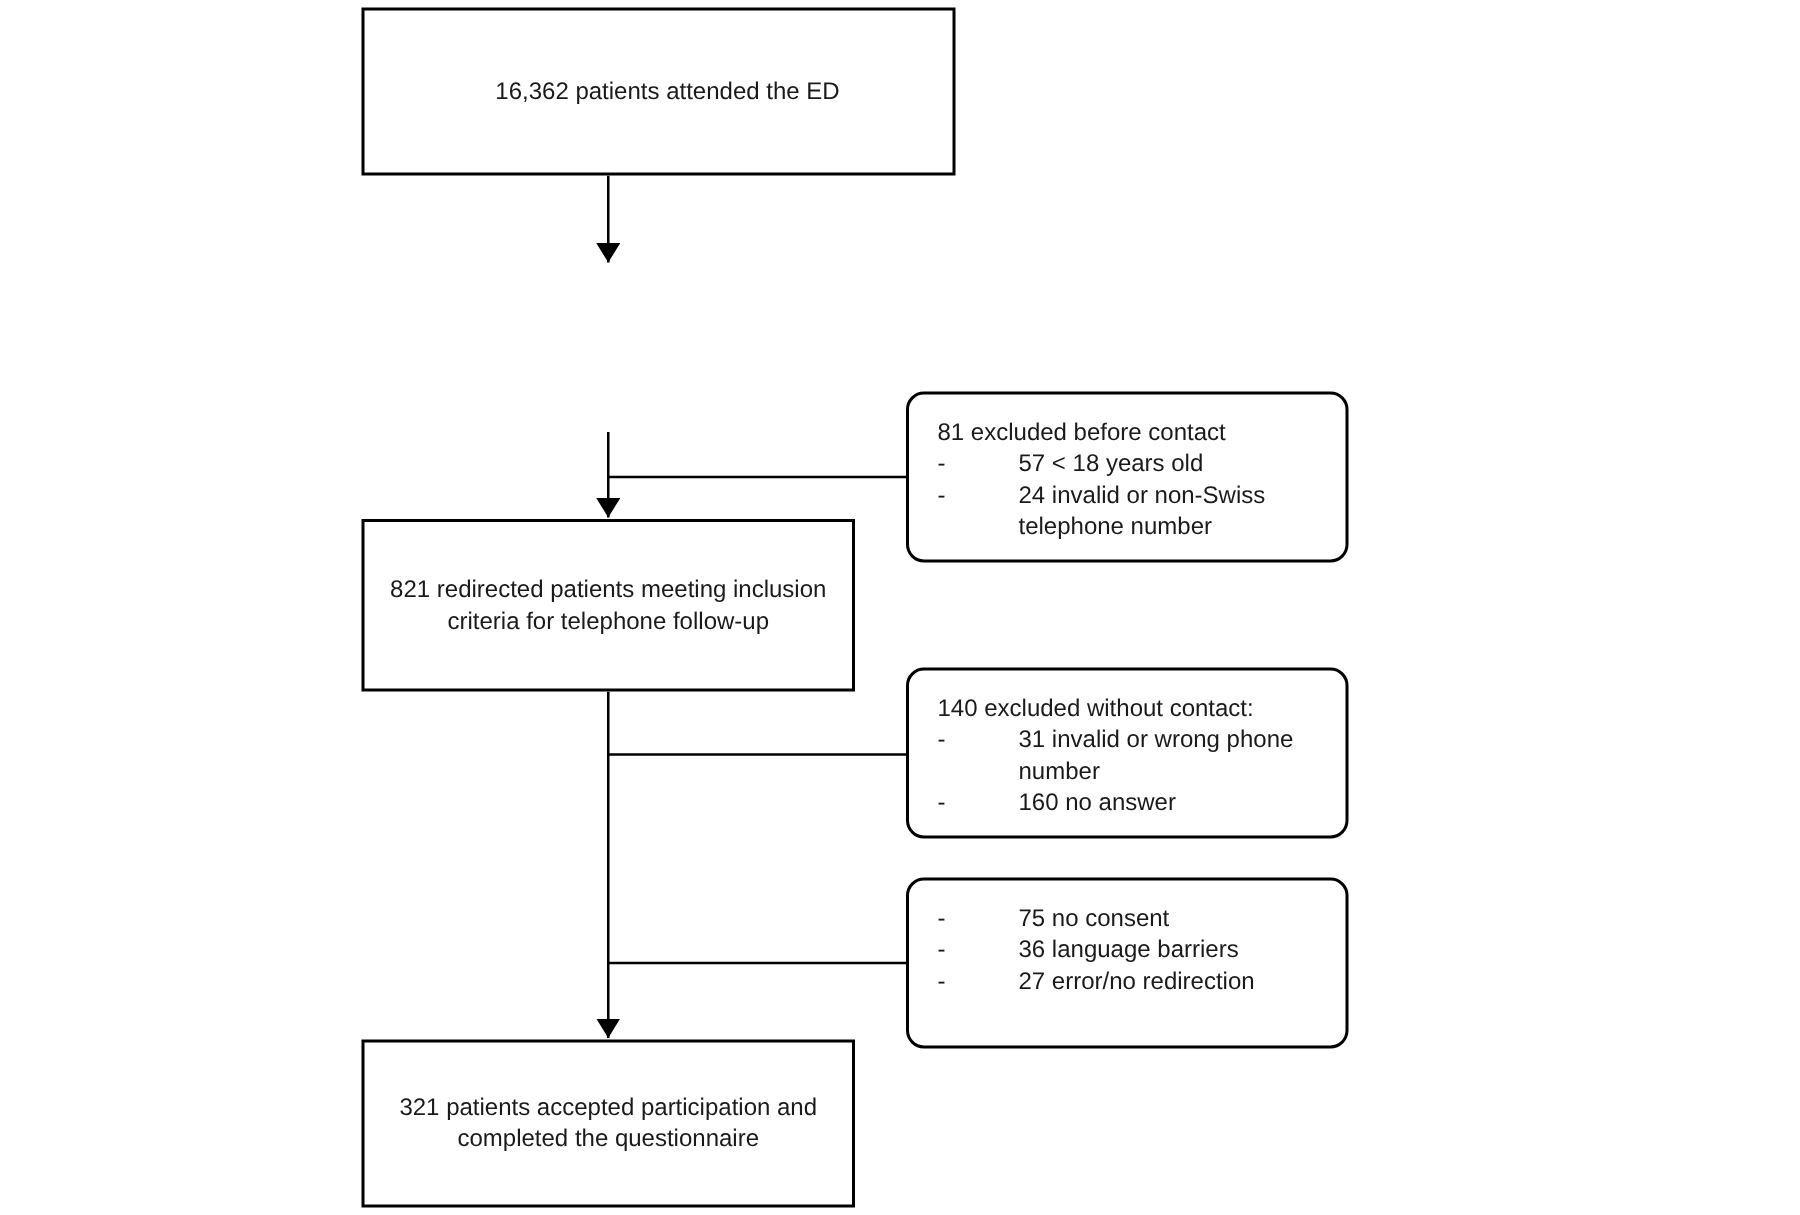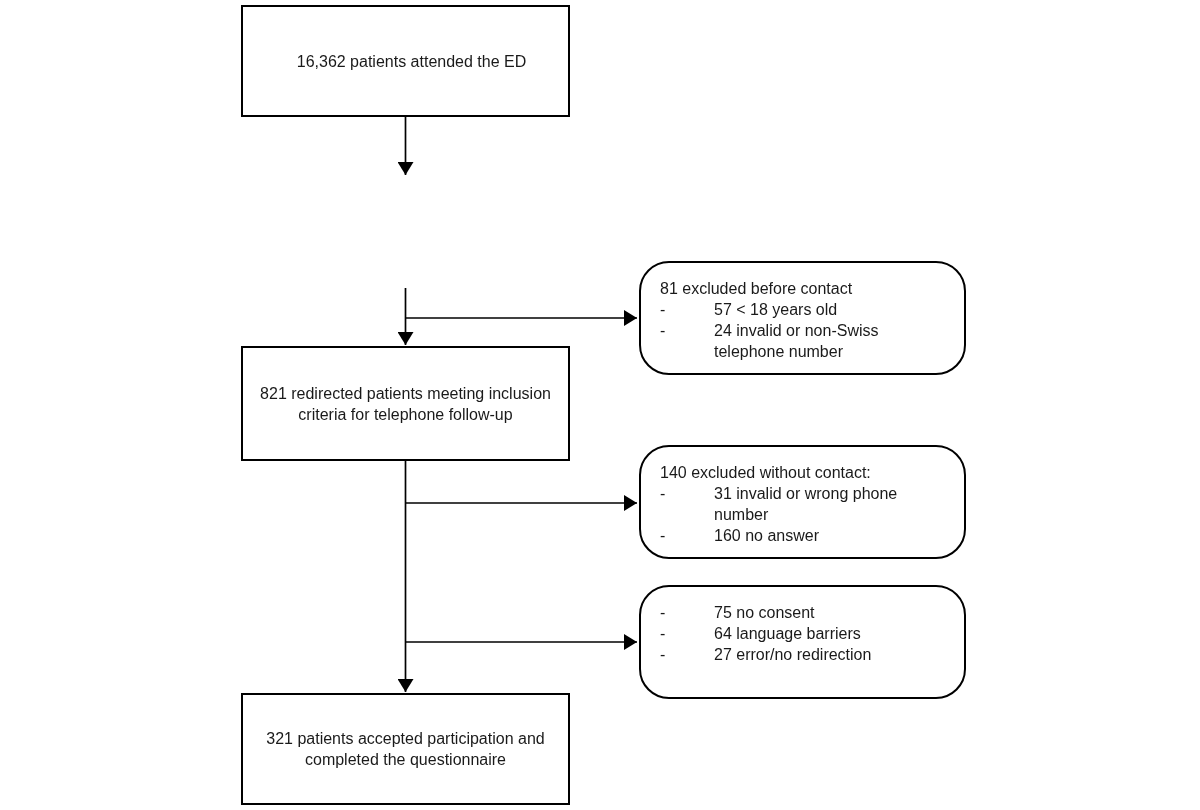--- a/index.html
+++ b/index.html
@@ -39,32 +39,32 @@
   .box {
     position: absolute;
     background: var(--c-box-bg);
     border: 2px solid var(--c-border);
     display: flex;
     align-items: center;
     justify-content: center;
     text-align: center;
     padding: 0 8px;
   }
-  .box-attended      { left: 241px; top: 5px;   width: 329px; height: 112px; padding-left: 20px; }
+  .box-attended      { left: 241px; top: 5px;   width: 396px; height: 112px; padding-left: 20px; }
   .box-redirected    { left: 241px; top: 176px; width: 329px; height: 112px; }
   .box-inclusion     { left: 241px; top: 346px; width: 329px; height: 115px; }
   .box-accepted      { left: 241px; top: 693px; width: 329px; height: 112px; }
   .rbox {
     position: absolute;
-    left: 639px;
-    width: 327px;
+    left: 604px;
+    width: 295px;
     height: 114px;
     background: var(--c-box-bg);
     border: 2px solid var(--c-border);
-    border-radius: 30px;
+    border-radius: 12px;
     padding: 15px 16px 0 19px;
   }
   .rbox-before-contact  { top: 261px; }
   .rbox-without-contact { top: 445px; }
   .rbox-after-contact   { top: 585px; }
   .rbox-item {
     display: grid;
     grid-template-columns: 54px 1fr;
   }
   .rbox-item .dash { text-align: left; }
@@ -125,21 +125,21 @@
     </div>
   </div>
 
   <div class="rbox rbox-after-contact">
     <div class="rbox-item">
       <span class="dash">-</span>
       <span>75 no consent</span>
     </div>
     <div class="rbox-item">
       <span class="dash">-</span>
-      <span>64 language barriers</span>
+      <span>36 language barriers</span>
     </div>
     <div class="rbox-item">
       <span class="dash">-</span>
       <span>27 error/no redirection</span>
     </div>
   </div>
 
 </div>
 
 </body></html>

